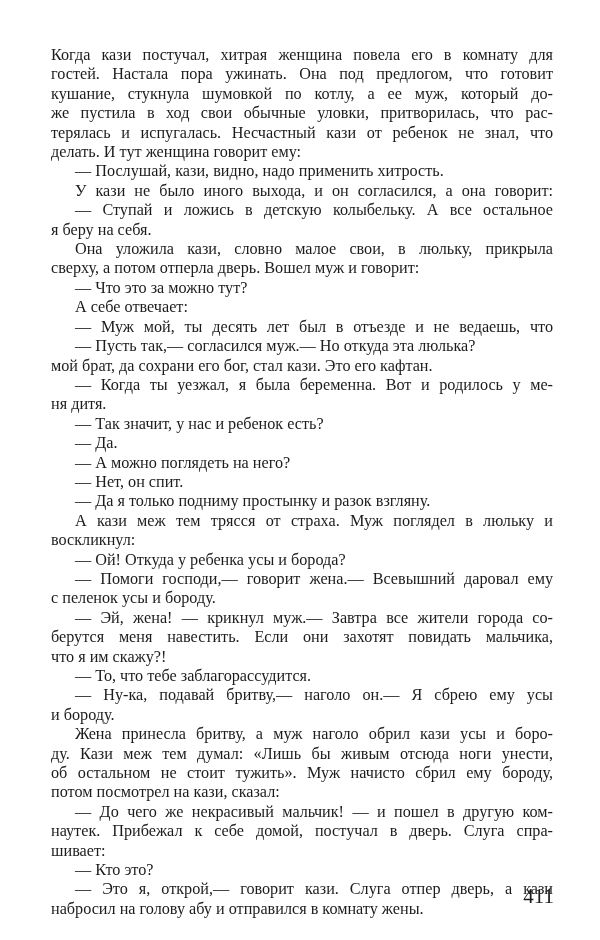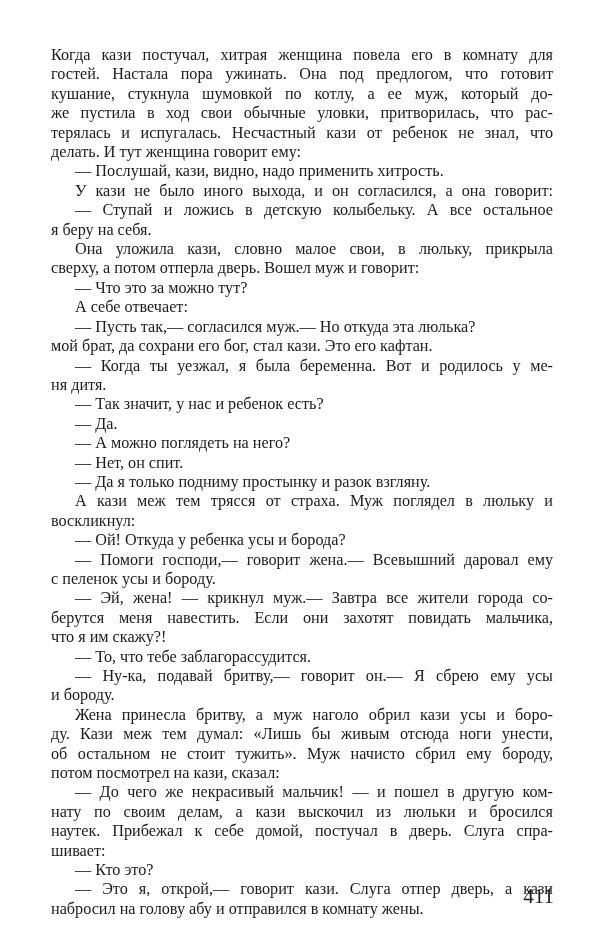--- a/index.html
+++ b/index.html
@@ -29,45 +29,45 @@
     <span class="line">терялась и испугалась. Несчастный кази от ребенок не знал, что</span>
     <span class="line last">делать. И тут женщина говорит ему:</span>
     <span class="line indent last">— Послушай, кази, видно, надо применить хитрость.</span>
     <span class="line indent">У кази не было иного выхода, и он согласился, а она говорит:</span>
     <span class="line indent">— Ступай и ложись в детскую колыбельку. А все остальное</span>
     <span class="line last">я беру на себя.</span>
     <span class="line indent">Она уложила кази, словно малое свои, в люльку, прикрыла</span>
     <span class="line last">сверху, а потом отперла дверь. Вошел муж и говорит:</span>
     <span class="line indent last">— Что это за можно тут?</span>
     <span class="line indent last">А себе отвечает:</span>
+    <span class="line indent">— Муж мой, ты десять лет был в отъезде и не ведаешь, что</span>
     <span class="line indent last">— Пусть так,— согласился муж.— Но откуда эта люлька?</span>
     <span class="line last">мой брат, да сохрани его бог, стал кази. Это его кафтан.</span>
     <span class="line indent">— Когда ты уезжал, я была беременна. Вот и родилось у ме-</span>
     <span class="line last">ня дитя.</span>
     <span class="line indent last">— Так значит, у нас и ребенок есть?</span>
     <span class="line indent last">— Да.</span>
     <span class="line indent last">— А можно поглядеть на него?</span>
     <span class="line indent last">— Нет, он спит.</span>
     <span class="line indent last">— Да я только подниму простынку и разок взгляну.</span>
     <span class="line indent">А кази меж тем трясся от страха. Муж поглядел в люльку и</span>
     <span class="line last">воскликнул:</span>
     <span class="line indent last">— Ой! Откуда у ребенка усы и борода?</span>
     <span class="line indent">— Помоги господи,— говорит жена.— Всевышний даровал ему</span>
     <span class="line last">с пеленок усы и бороду.</span>
     <span class="line indent">— Эй, жена! — крикнул муж.— Завтра все жители города со-</span>
     <span class="line">берутся меня навестить. Если они захотят повидать мальчика,</span>
     <span class="line last">что я им скажу?!</span>
     <span class="line indent last">— То, что тебе заблагорассудится.</span>
-    <span class="line indent">— Ну-ка, подавай бритву,— говорит он.— Я сбрею ему усы</span>
+    <span class="line indent">— Ну-ка, подавай бритву,— наголо он.— Я сбрею ему усы</span>
     <span class="line last">и бороду.</span>
     <span class="line indent">Жена принесла бритву, а муж наголо обрил кази усы и боро-</span>
     <span class="line">ду. Кази меж тем думал: «Лишь бы живым отсюда ноги унести,</span>
     <span class="line">об остальном не стоит тужить». Муж начисто сбрил ему бороду,</span>
     <span class="line last">потом посмотрел на кази, сказал:</span>
     <span class="line indent">— До чего же некрасивый мальчик! — и пошел в другую ком-</span>
-    <span class="line">нату по своим делам, а кази выскочил из люльки и бросился</span>
     <span class="line">наутек. Прибежал к себе домой, постучал в дверь. Слуга спра-</span>
     <span class="line last">шивает:</span>
     <span class="line indent last">— Кто это?</span>
     <span class="line indent">— Это я, открой,— говорит кази. Слуга отпер дверь, а кази</span>
     <span class="line last">набросил на голову абу и отправился в комнату жены.</span>
   </div>
 <div class="pagenum">411</div>
 
 </body></html>

